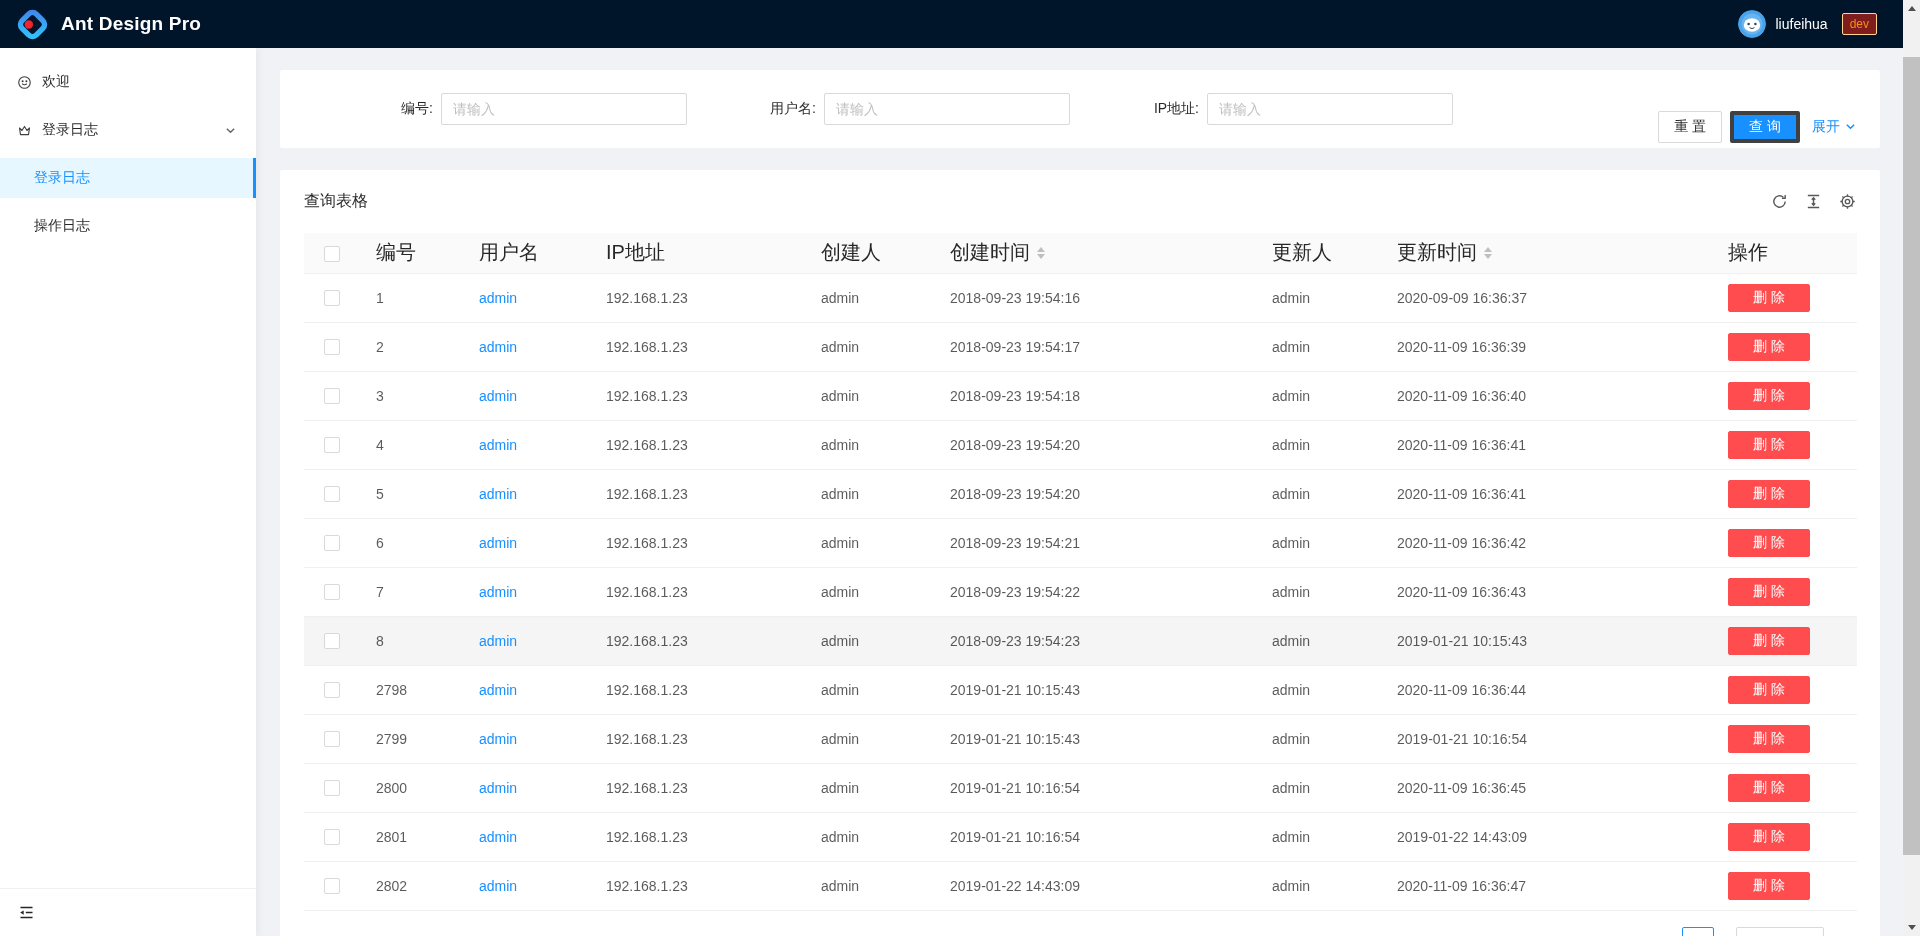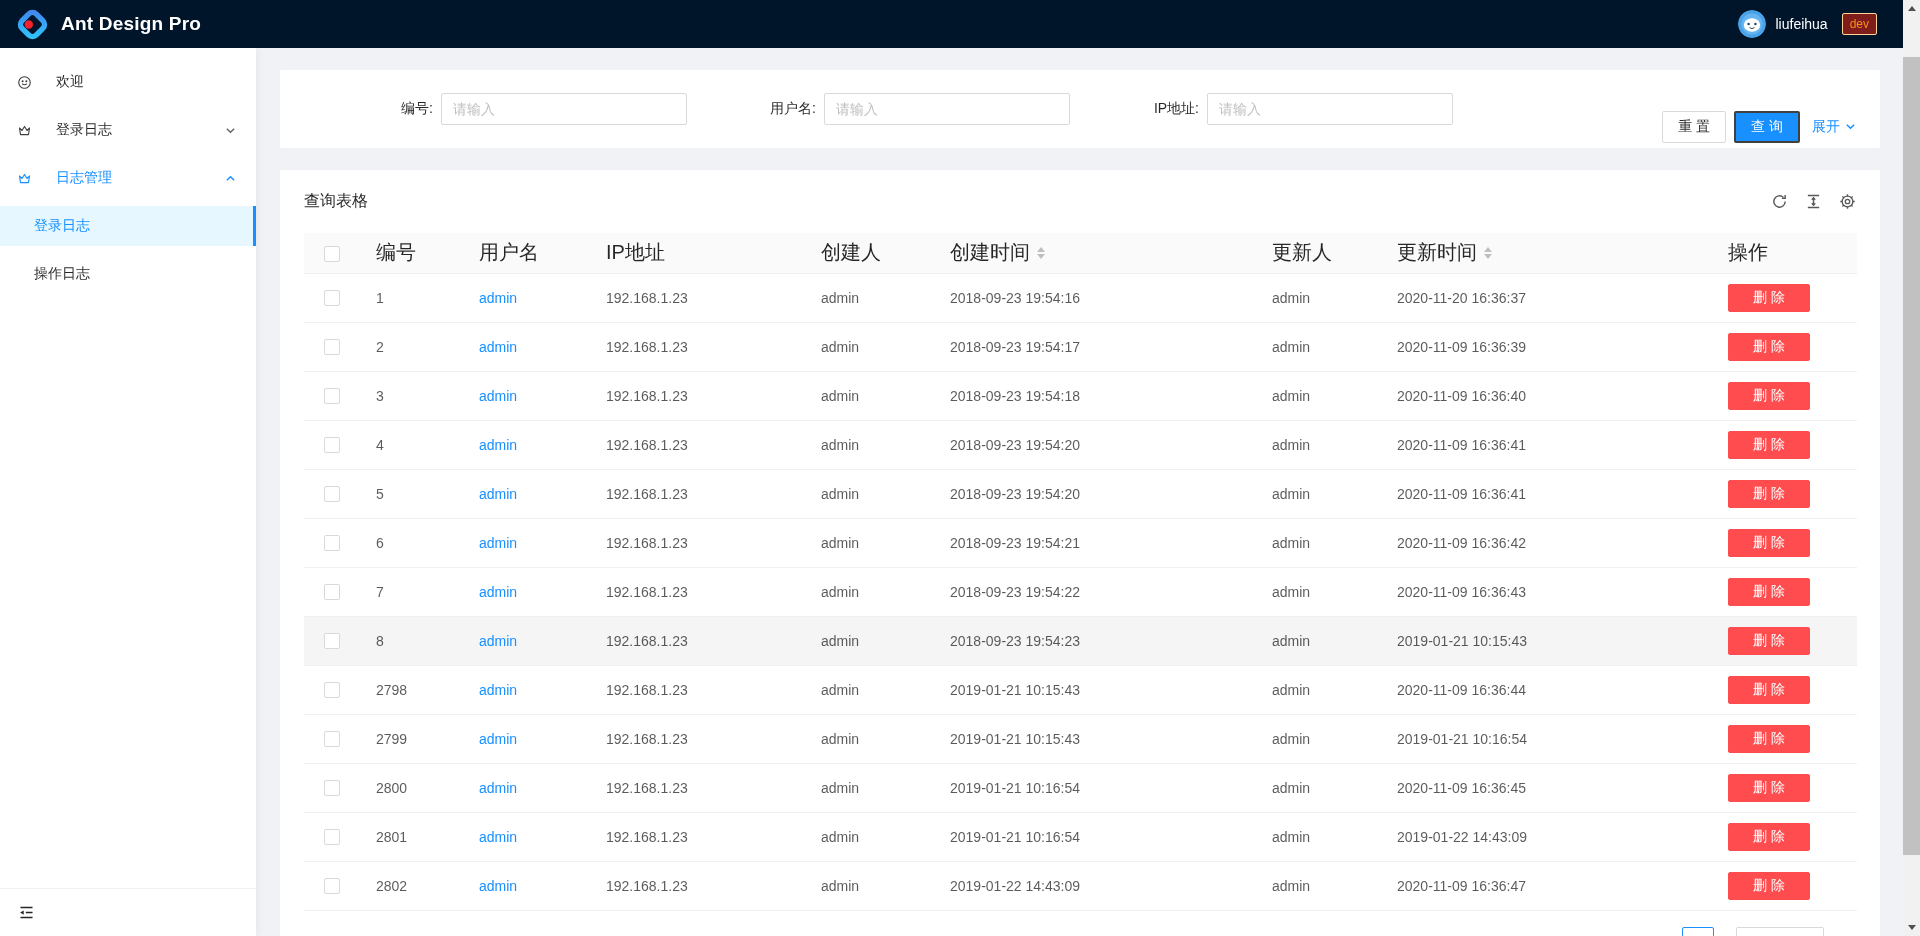--- a/index.html
+++ b/index.html
@@ -30,21 +30,21 @@
   .sidebar {
     position:absolute; top:48px; left:0; width:256px; height:888px; background:#fff;
     box-shadow:2px 0 8px rgba(29,35,41,.05); z-index:5;
   }
   .menu { padding-top:6px; }
   .menu-item, .submenu-item {
     height:40px; margin:8px 0; display:flex; align-items:center;
     padding-left:17px; color:rgba(0,0,0,.85); cursor:pointer; position:relative;
   }
   .menu-item .mi-icon { width:15px; height:15px; flex:0 0 15px; color:rgba(0,0,0,.75); }
-  .menu-item .mi-label { margin-left:24px; }
+  .menu-item .mi-label { margin-left:10px; }
   .menu-item .mi-chevron { margin-left:auto; margin-right:20px; width:11px; height:11px; color:rgba(0,0,0,.6); }
   .menu-item.active-parent, .menu-item.active-parent .mi-icon, .menu-item.active-parent .mi-chevron { color:#1890ff; }
   .submenu-item { padding-left:34px; }
   .submenu-item.selected {
     background:#e6f7ff; color:#1890ff; border-right:3px solid #1890ff;
   }
   .sidebar-footer {
     position:absolute; bottom:0; left:0; width:256px; height:48px;
     border-top:1px solid #f0f0f0; display:flex; align-items:center; padding-left:18px;
   }
@@ -64,21 +64,21 @@
   .form-input {
     width:246px; height:32px; border:1px solid #d9d9d9; border-radius:2px;
     padding:4px 11px; font-size:14px; color:rgba(0,0,0,.65); outline:none;
     font-family:"Liberation Sans","DejaVu Sans",sans-serif;
   }
   .form-input::placeholder { color:#bfbfbf; }
   .form-actions { margin-left:auto; display:flex; align-items:center;margin-top:35px; }
   .btn { height:32px; border-radius:2px; font-size:14px; cursor:pointer; padding:0 15px;
          font-family:"Liberation Sans","DejaVu Sans",sans-serif; }
   .btn-default { background:#fff; border:1px solid #d9d9d9; color:rgba(0,0,0,.85); }
-  .btn-primary { background:#1890ff; border:2px solid #404040; color:#fff; margin-left:8px; }
+  .btn-primary { background:#1890ff; border:4px solid #404040; color:#fff; margin-left:8px; }
   .expand-link { color:#1890ff; margin-left:12px; display:flex; align-items:center; cursor:pointer; white-space:nowrap; }
   .expand-link svg { width:11px; height:11px; margin-left:5px; }
 
   
   .table-card { margin-top:22px; padding:0 24px 16px; height:1100px; }
   .card-head { height:63px; display:flex; align-items:center; }
   .card-title { font-size:16px; font-weight:500; color:rgba(0,0,0,.85); }
   .toolbar { margin-left:auto; display:flex; align-items:center; gap:17px; }
   .tool-icon { width:17px; height:17px; color:#595959; cursor:pointer; display:block; }
 
@@ -173,29 +173,20 @@
       </svg>
       <span class="mi-label">欢迎</span>
     </div>
     <div class="menu-item">
       <svg class="mi-icon" viewBox="0 0 24 24" fill="none" stroke="currentColor" stroke-width="1.8" stroke-linejoin="round">
         <path d="M4 8 l4 4 4-6.5 4 6.5 4-4 -1.6 10.5 h-12.8 Z"></path>
       </svg>
       <span class="mi-label">登录日志</span>
       <svg class="mi-chevron" viewBox="0 0 12 12" fill="none" stroke="currentColor" stroke-width="1.6">
         <path d="M2 4 l4 4 4-4"></path>
-      </svg>
-    </div>
-    <div class="menu-item active-parent">
-      <svg class="mi-icon" viewBox="0 0 24 24" fill="none" stroke="currentColor" stroke-width="1.8" stroke-linejoin="round">
-        <path d="M4 8 l4 4 4-6.5 4 6.5 4-4 -1.6 10.5 h-12.8 Z"></path>
-      </svg>
-      <span class="mi-label">日志管理</span>
-      <svg class="mi-chevron" viewBox="0 0 12 12" fill="none" stroke="currentColor" stroke-width="1.6">
-        <path d="M2 8 l4-4 4 4"></path>
       </svg>
     </div>
     <div class="submenu-item selected">
       <span>登录日志</span>
     </div>
     <div class="submenu-item">
       <span>操作日志</span>
     </div>
   </div>
   <div class="sidebar-footer">
@@ -296,21 +287,21 @@
       </thead>
       <tbody>
           <tr>
     <td class="sel-col"><span class="checkbox"></span></td>
     <td><span>1</span></td>
     <td><a class="link">admin</a></td>
     <td><span>192.168.1.23</span></td>
     <td><span>admin</span></td>
     <td><span>2018-09-23 19:54:16</span></td>
     <td><span>admin</span></td>
-    <td><span>2020-11-20 16:36:37</span></td>
+    <td><span>2020-09-09 16:36:37</span></td>
     <td><button class="btn-delete">删 除</button></td>
   </tr>
           <tr>
     <td class="sel-col"><span class="checkbox"></span></td>
     <td><span>2</span></td>
     <td><a class="link">admin</a></td>
     <td><span>192.168.1.23</span></td>
     <td><span>admin</span></td>
     <td><span>2018-09-23 19:54:17</span></td>
     <td><span>admin</span></td>

